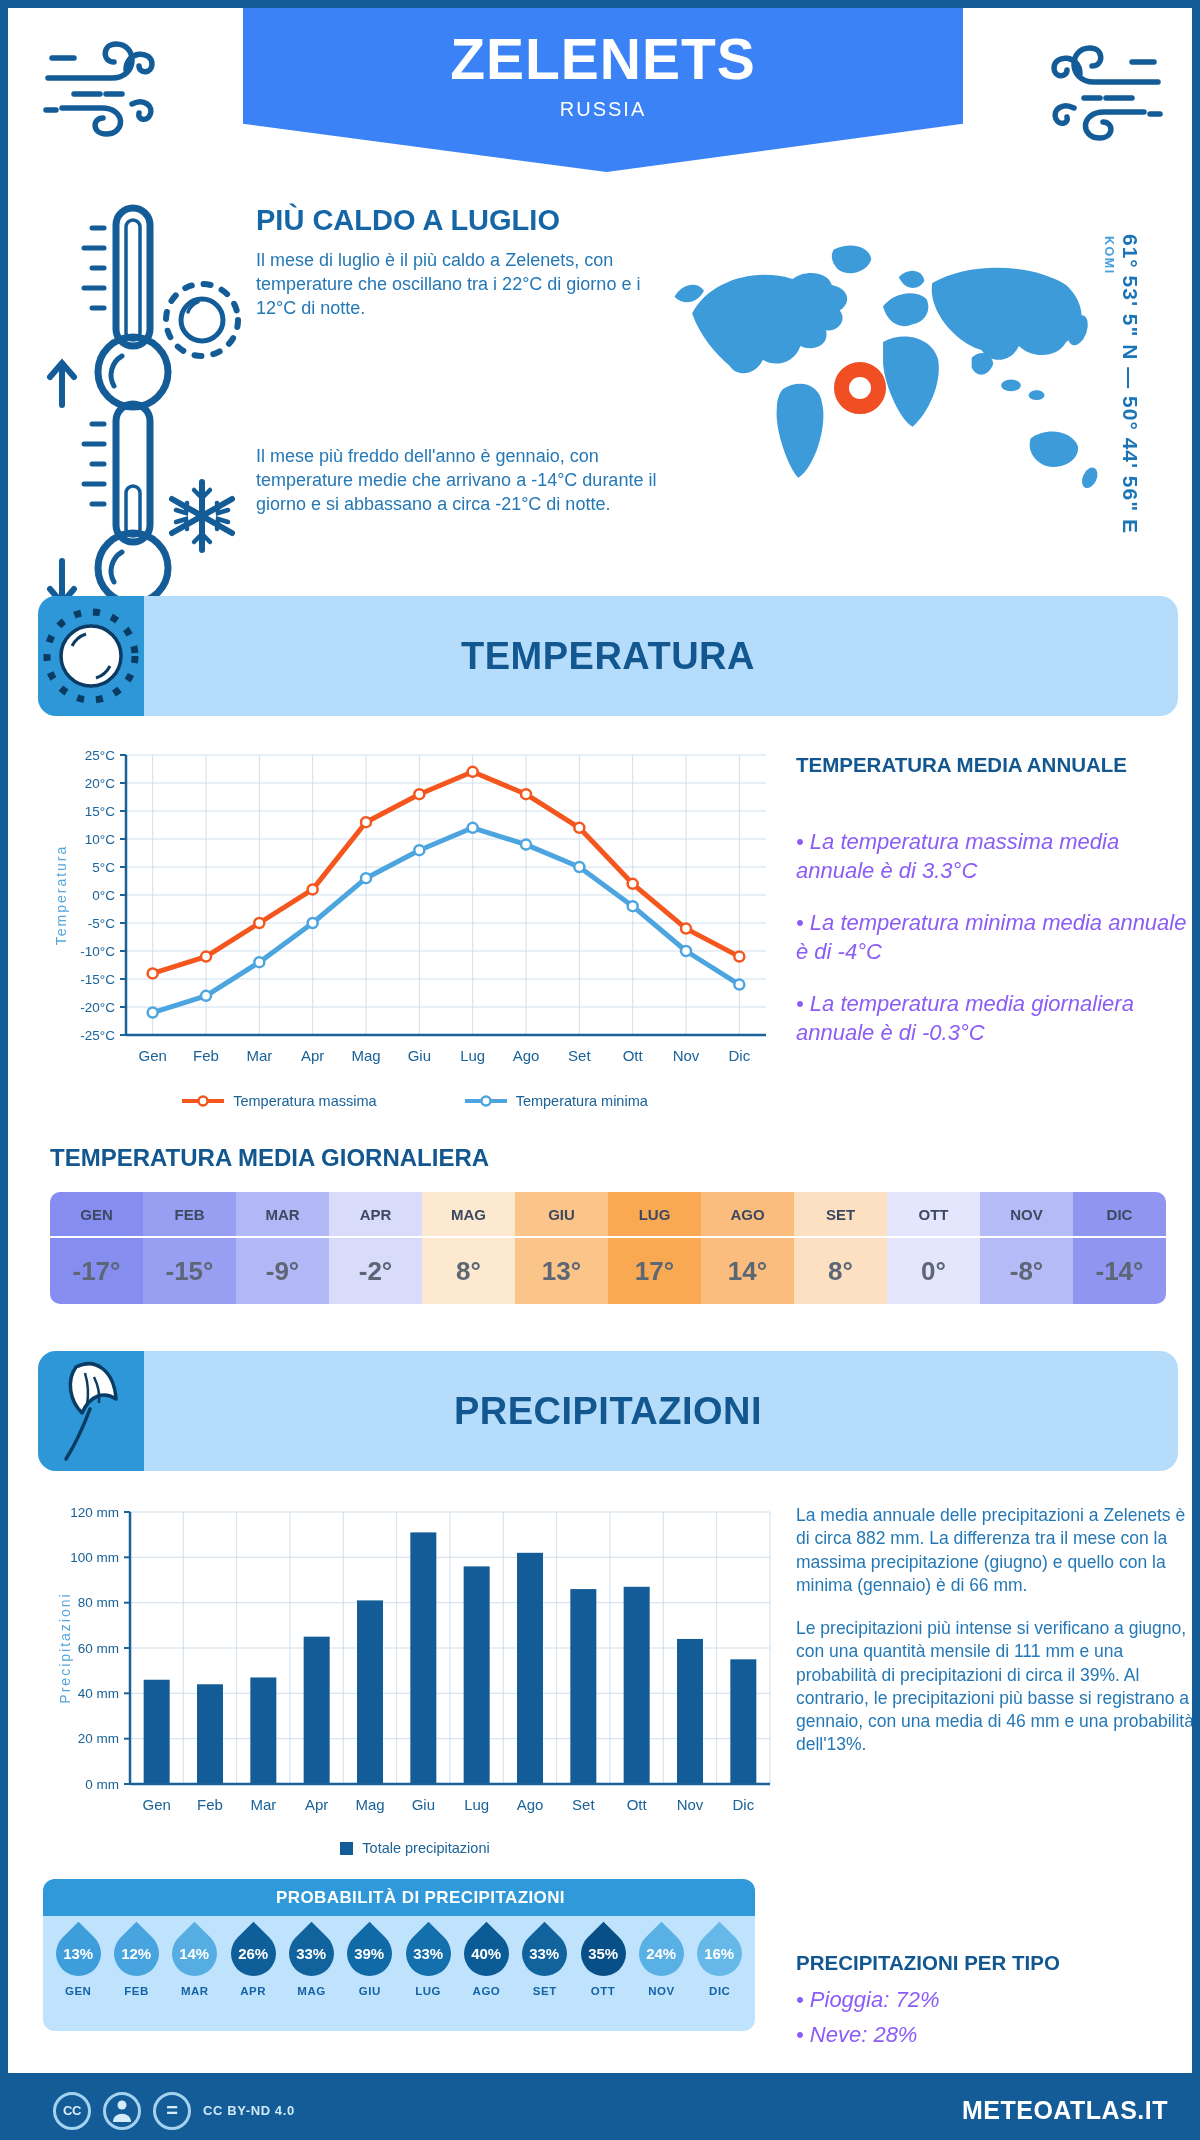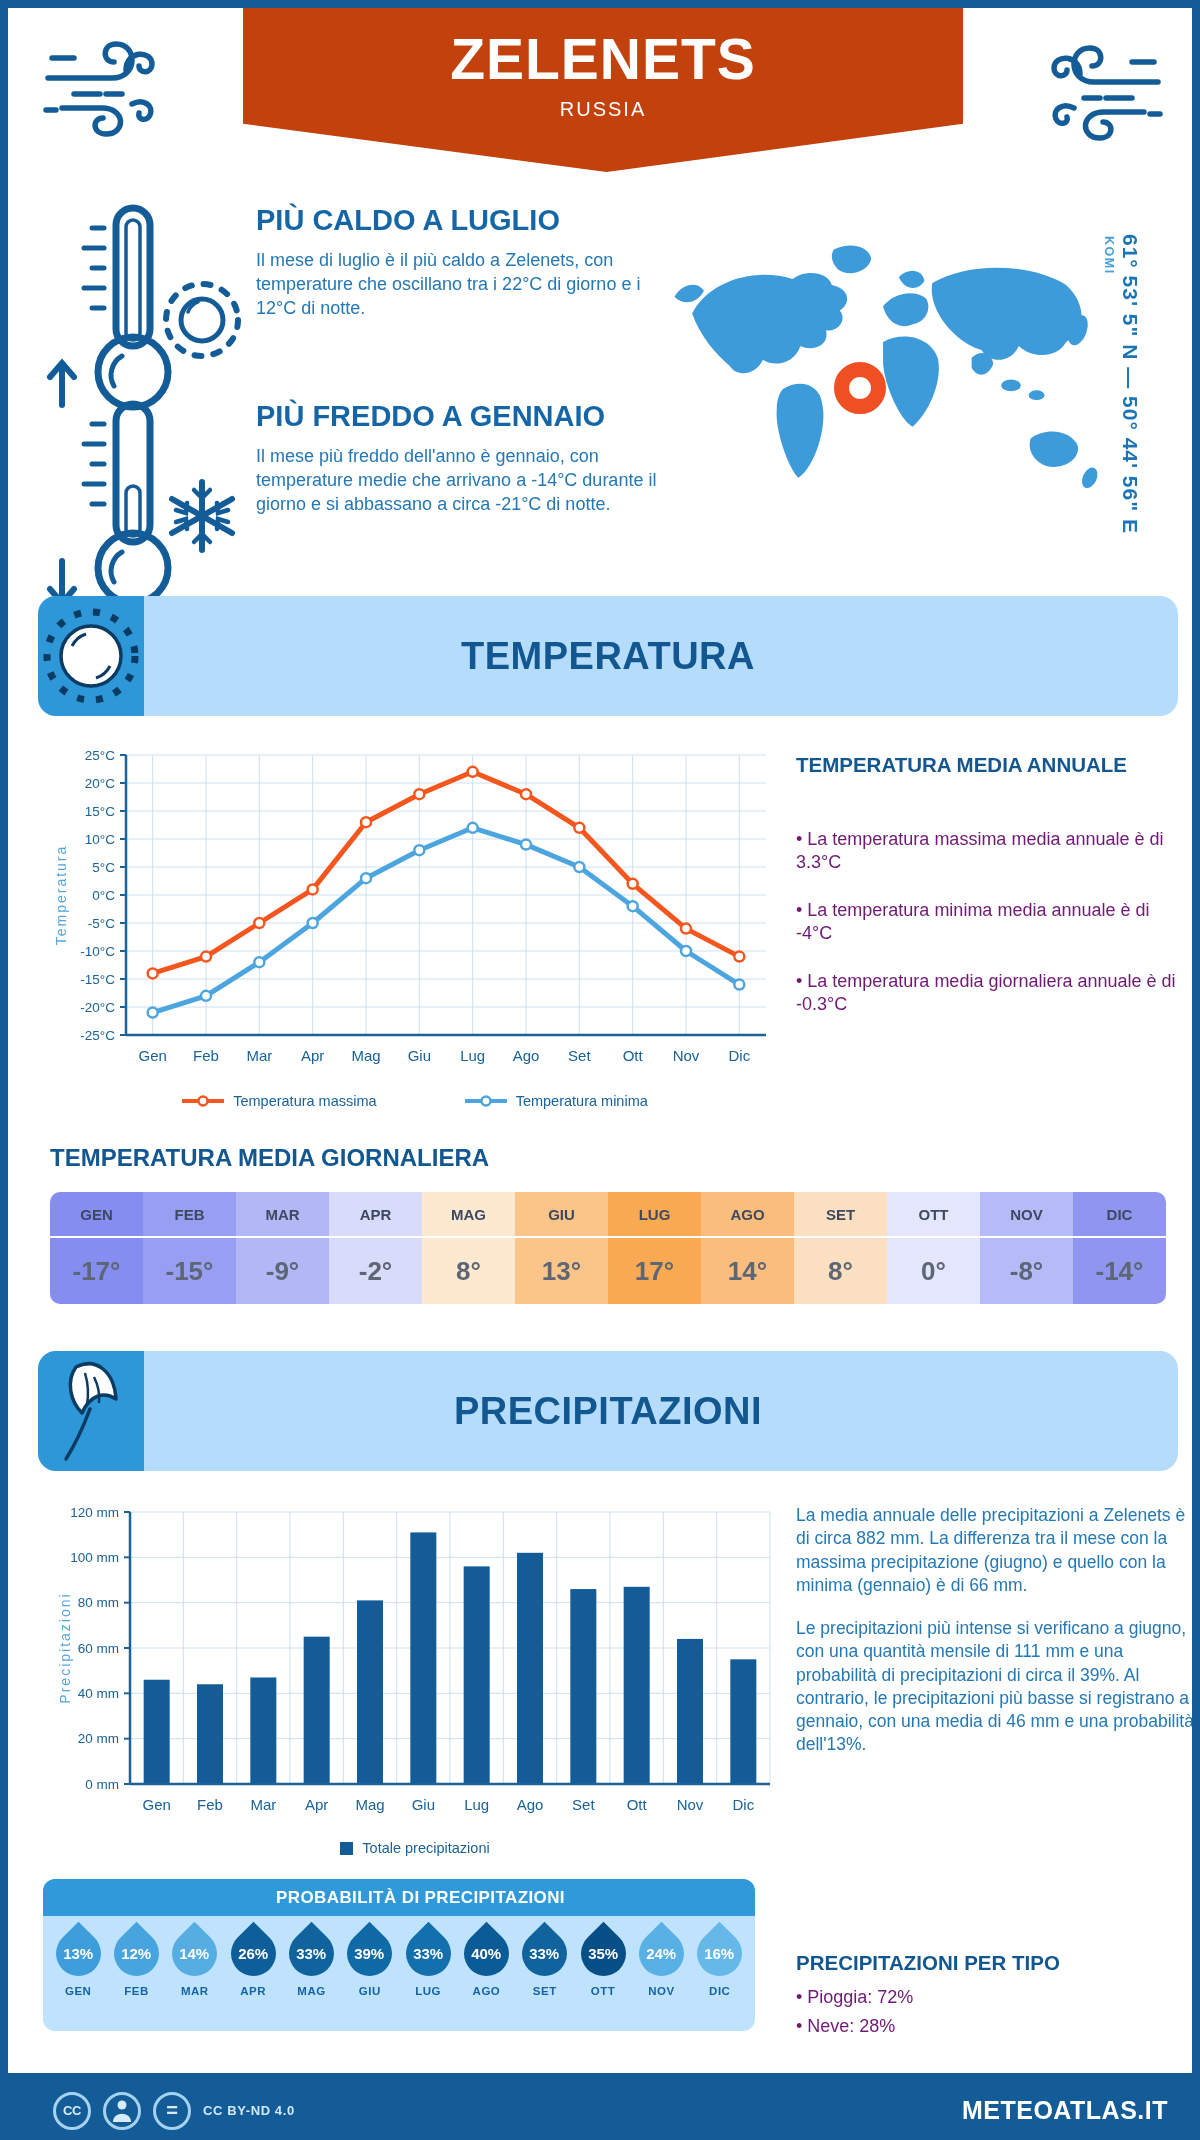--- a/index.html
+++ b/index.html
@@ -1,21 +1,21 @@
 <!DOCTYPE html>
 <html><head>
 <meta charset="utf-8">
 <style>
   html,body{margin:0;padding:0;background:#ffffff;}
   .page{position:relative;width:1200px;height:2140px;background:#fff;overflow:hidden;
         font-family:"Liberation Sans",sans-serif;box-sizing:border-box;
         border-left:8px solid #135c97;border-right:8px solid #135c97;border-top:8px solid #135c97;}
   .abs{position:absolute;}
   
-  .banner{left:235px;top:-8px;width:720px;height:172px;background:#c2410c;
+  .banner{left:235px;top:-8px;width:720px;height:172px;background:#3b82f6;
           clip-path:polygon(0 0,100% 0,100% 72%,50.5% 100%,0 72%);text-align:center;color:#fff;}
   .banner h1{margin:26px 0 0 0;font-size:57px;letter-spacing:1px;}
   .banner .sub{margin-top:6px;font-size:20px;letter-spacing:2px;}
   .windicon{width:150px;height:120px;}
   .windicon path{stroke:#135c97;stroke-width:5.5;fill:none;stroke-linecap:round;}
   
   .hl-title{font-size:29px;font-weight:bold;color:#1566a7;margin:0;}
   .hl-text{font-size:18px;color:#2478b6;line-height:1.34;margin:0;}
   .thermo path,.thermo rect,.thermo circle,.thermo line{stroke:#135c97;fill:none;stroke-linecap:round;}
   
@@ -24,21 +24,21 @@
   .coords{writing-mode:vertical-rl;text-orientation:mixed;height:320px;}
   .coords .big{font-size:21px;font-weight:bold;color:#1b74b6;letter-spacing:1px;}
   .coords .small{font-size:12.5px;font-weight:bold;color:#4aa0d8;letter-spacing:1.5px;margin-top:2px;}
   
   .band{left:30px;width:1140px;height:120px;background:#b5ddfb;border-radius:18px;}
   .band .icon-sq{position:absolute;left:0;top:0;width:106px;height:120px;background:#2e97d8;border-radius:18px 0 0 18px;}
   .band .band-title{position:absolute;left:0;top:0;width:100%;height:100%;display:flex;align-items:center;justify-content:center;
                     font-size:38px;font-weight:bold;color:#12578f;letter-spacing:0.5px;}
   
   .col-h{font-size:20.5px;font-weight:bold;color:#12578f;margin:0;}
-  .bullet{font-size:18px;color:#701a75;line-height:1.3;margin-bottom:24px;}
+  .bullet{font-size:22px;color:#8b5cf6;line-height:1.3;margin-bottom:24px;font-style:italic;}
   .para{font-size:17.5px;color:#2478b6;line-height:1.33;margin:0 0 20px 0;}
   
   .ttable{left:42px;top:1184px;width:1116px;height:112px;border-radius:10px;overflow:hidden;display:flex;}
   .tcol{flex:1;display:flex;flex-direction:column;}
   .tmon{height:44px;display:flex;align-items:center;justify-content:center;font-size:15px;font-weight:bold;
         color:#3d4961;border-bottom:2px solid #ffffff;}
   .tval{height:66px;display:flex;align-items:center;justify-content:center;font-size:26px;font-weight:bold;color:#5c6675;}
   
   .legend{display:flex;justify-content:center;gap:88px;align-items:center;}
   .legend .item{display:inline-flex;align-items:center;gap:9px;font-size:14.5px;color:#1a6298;}
@@ -157,21 +157,20 @@
         <line x1="128" y1="137" x2="188" y2="103"></line>
         <path d="M150,94 l8,8 l8,-8" stroke-width="4.5"></path>
         <path d="M150,146 l8,-8 l8,8" stroke-width="4.5"></path>
         <path d="M132,114 l10,3 l1,-10" stroke-width="4.5"></path>
         <path d="M184,126 l-10,-3 l-1,10" stroke-width="4.5"></path>
         <path d="M132,126 l10,-3 l1,10" stroke-width="4.5"></path>
         <path d="M184,114 l-10,3 l-1,-10" stroke-width="4.5"></path>
       </g>
     </svg>
   </div>
-  <h2 class="abs hl-title" style="left:248px;top:392px;">PIÙ FREDDO A GENNAIO</h2>
   <p class="abs hl-text" style="left:248px;top:436px;width:412px;">Il mese più freddo dell'anno è gennaio, con temperature medie che arrivano a -14°C durante il giorno e si abbassano a circa -21°C di notte.</p>
 
   <div class="abs band" style="top:588px;">
     <div class="icon-sq">
       <svg width="106" height="120" viewBox="0 0 106 120">
         <circle cx="53" cy="60" r="44" fill="none" stroke="#0a3c63" stroke-width="7" stroke-dasharray="7 12"></circle>
         <circle cx="53" cy="60" r="30" fill="#ffffff" stroke="#0a3c63" stroke-width="3.5"></circle>
         <path d="M34,50 a24,24 0 0 1 14,-12" fill="none" stroke="#0a3c63" stroke-width="3"></path>
         <path d="M72,70 a24,24 0 0 1 -14,12" fill="none" stroke="#0a3c63" stroke-width="3"></path>
       </svg>

